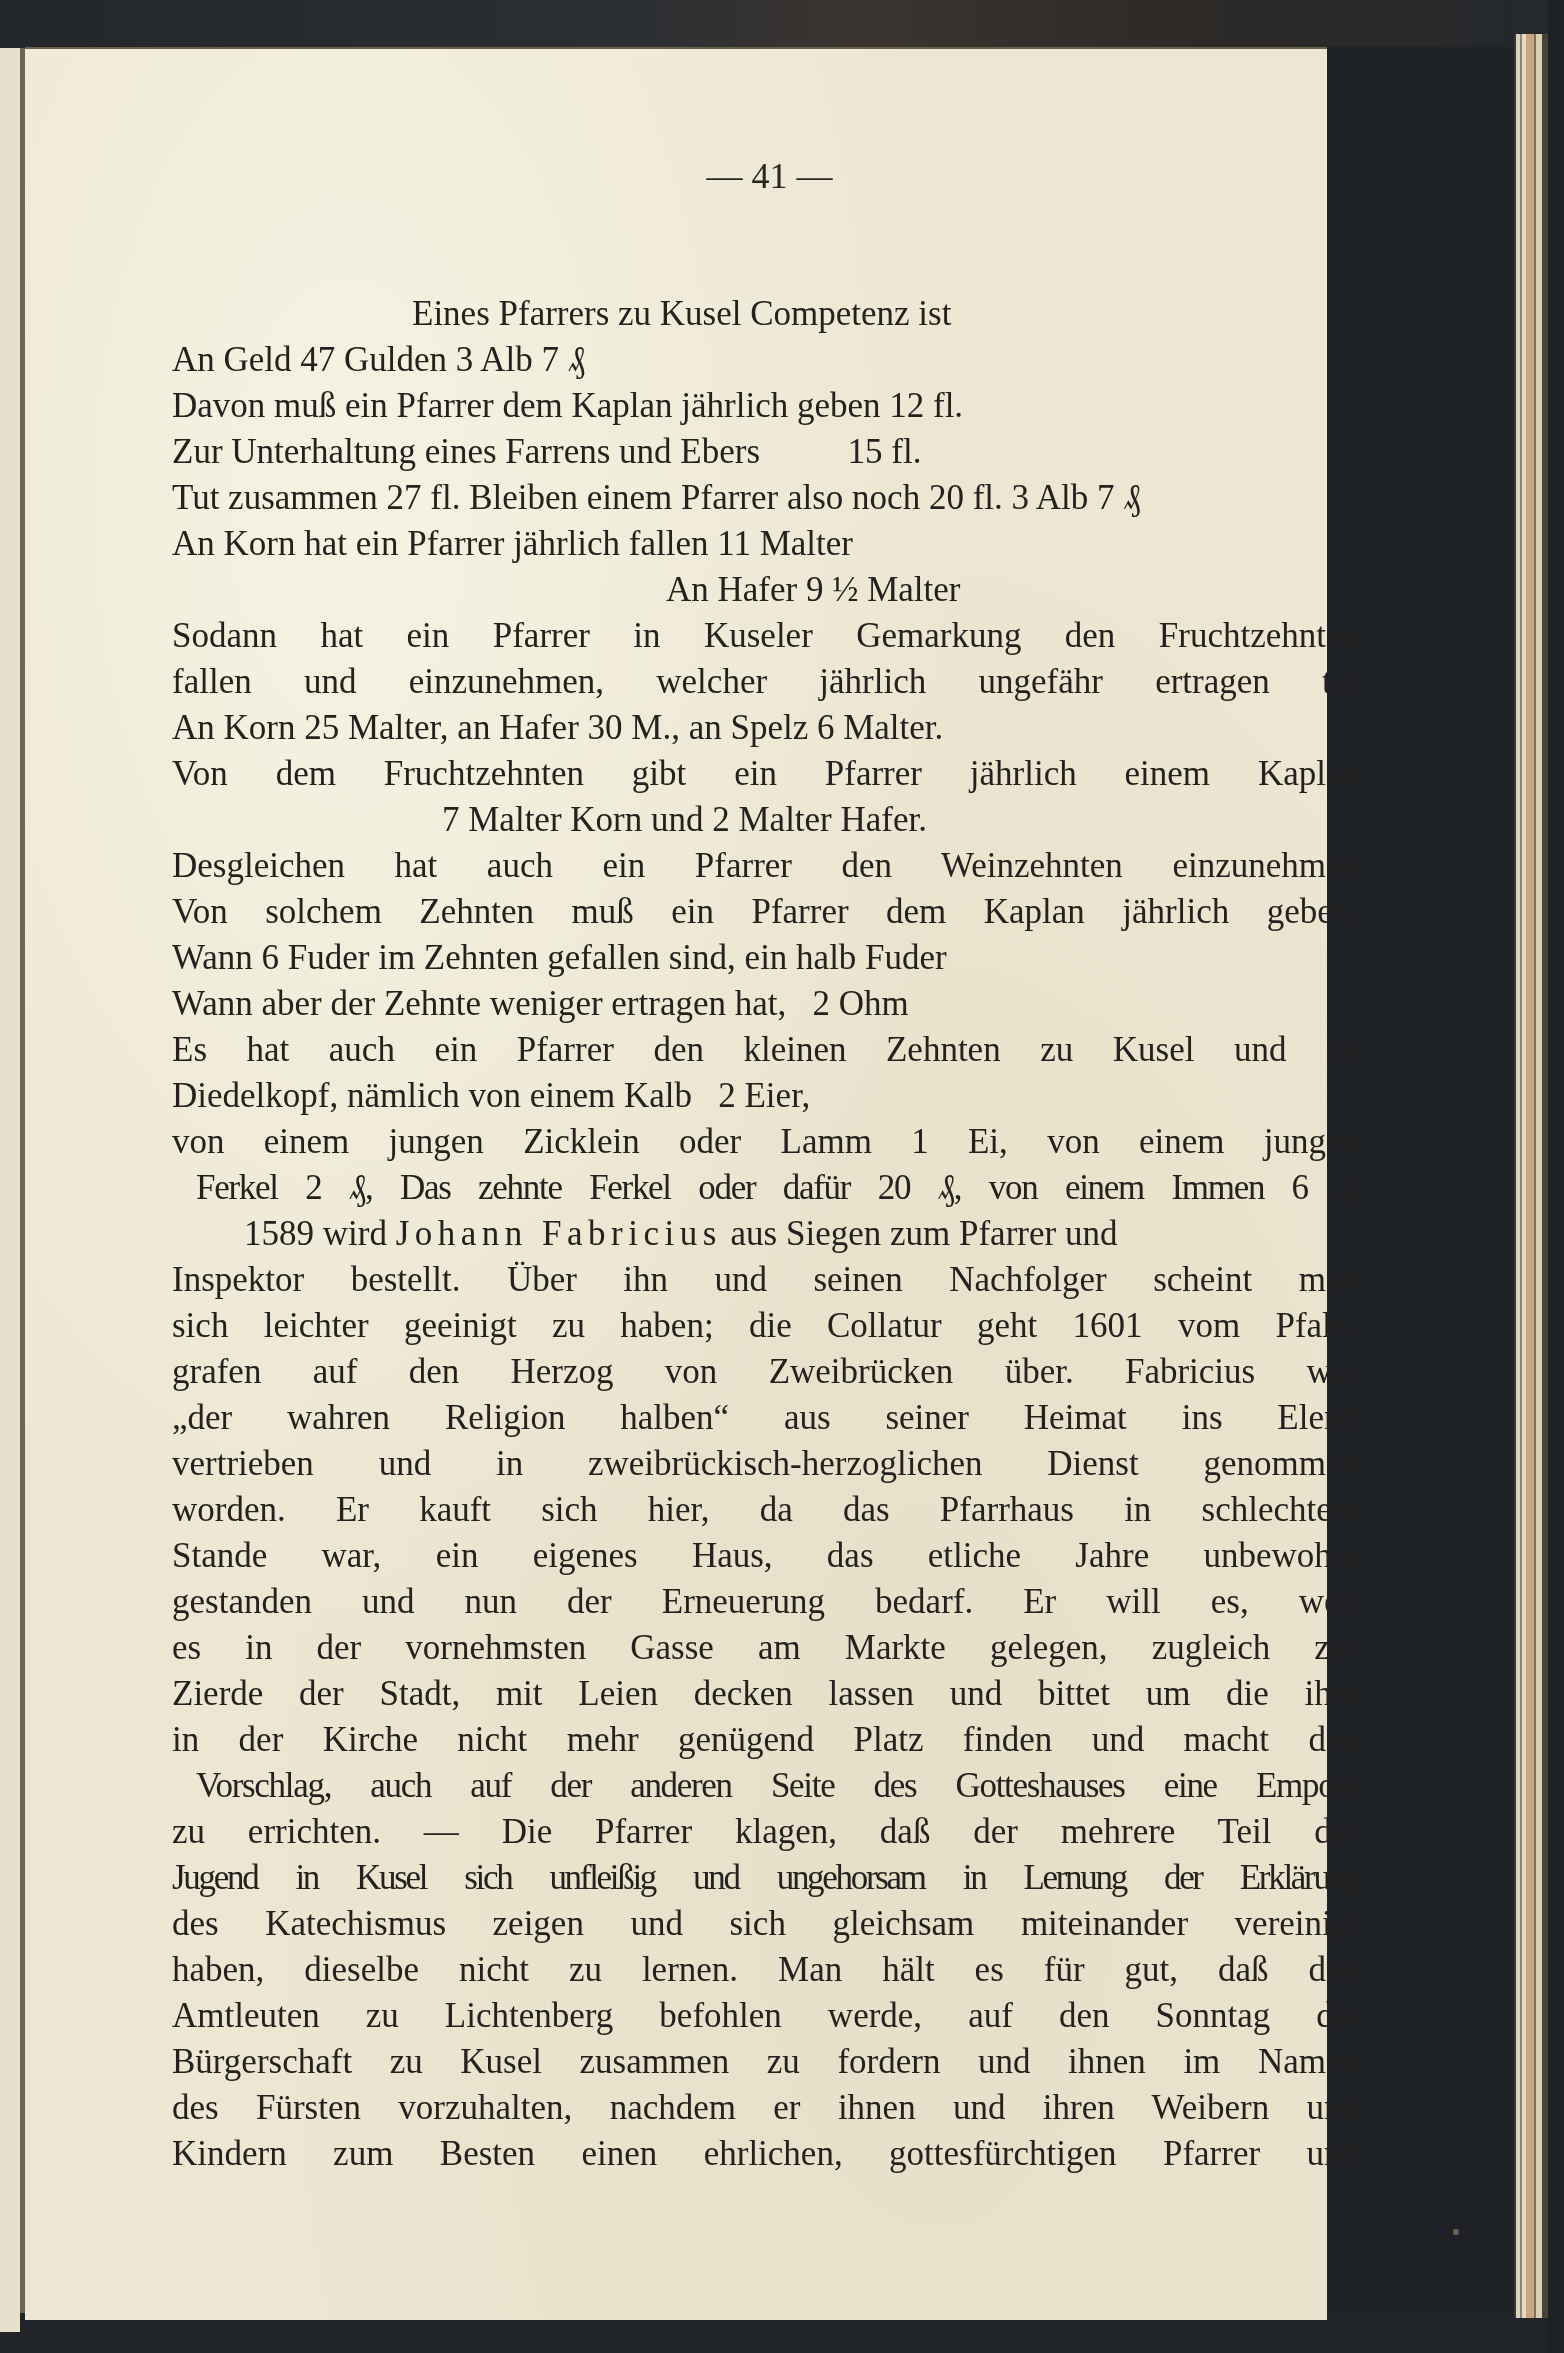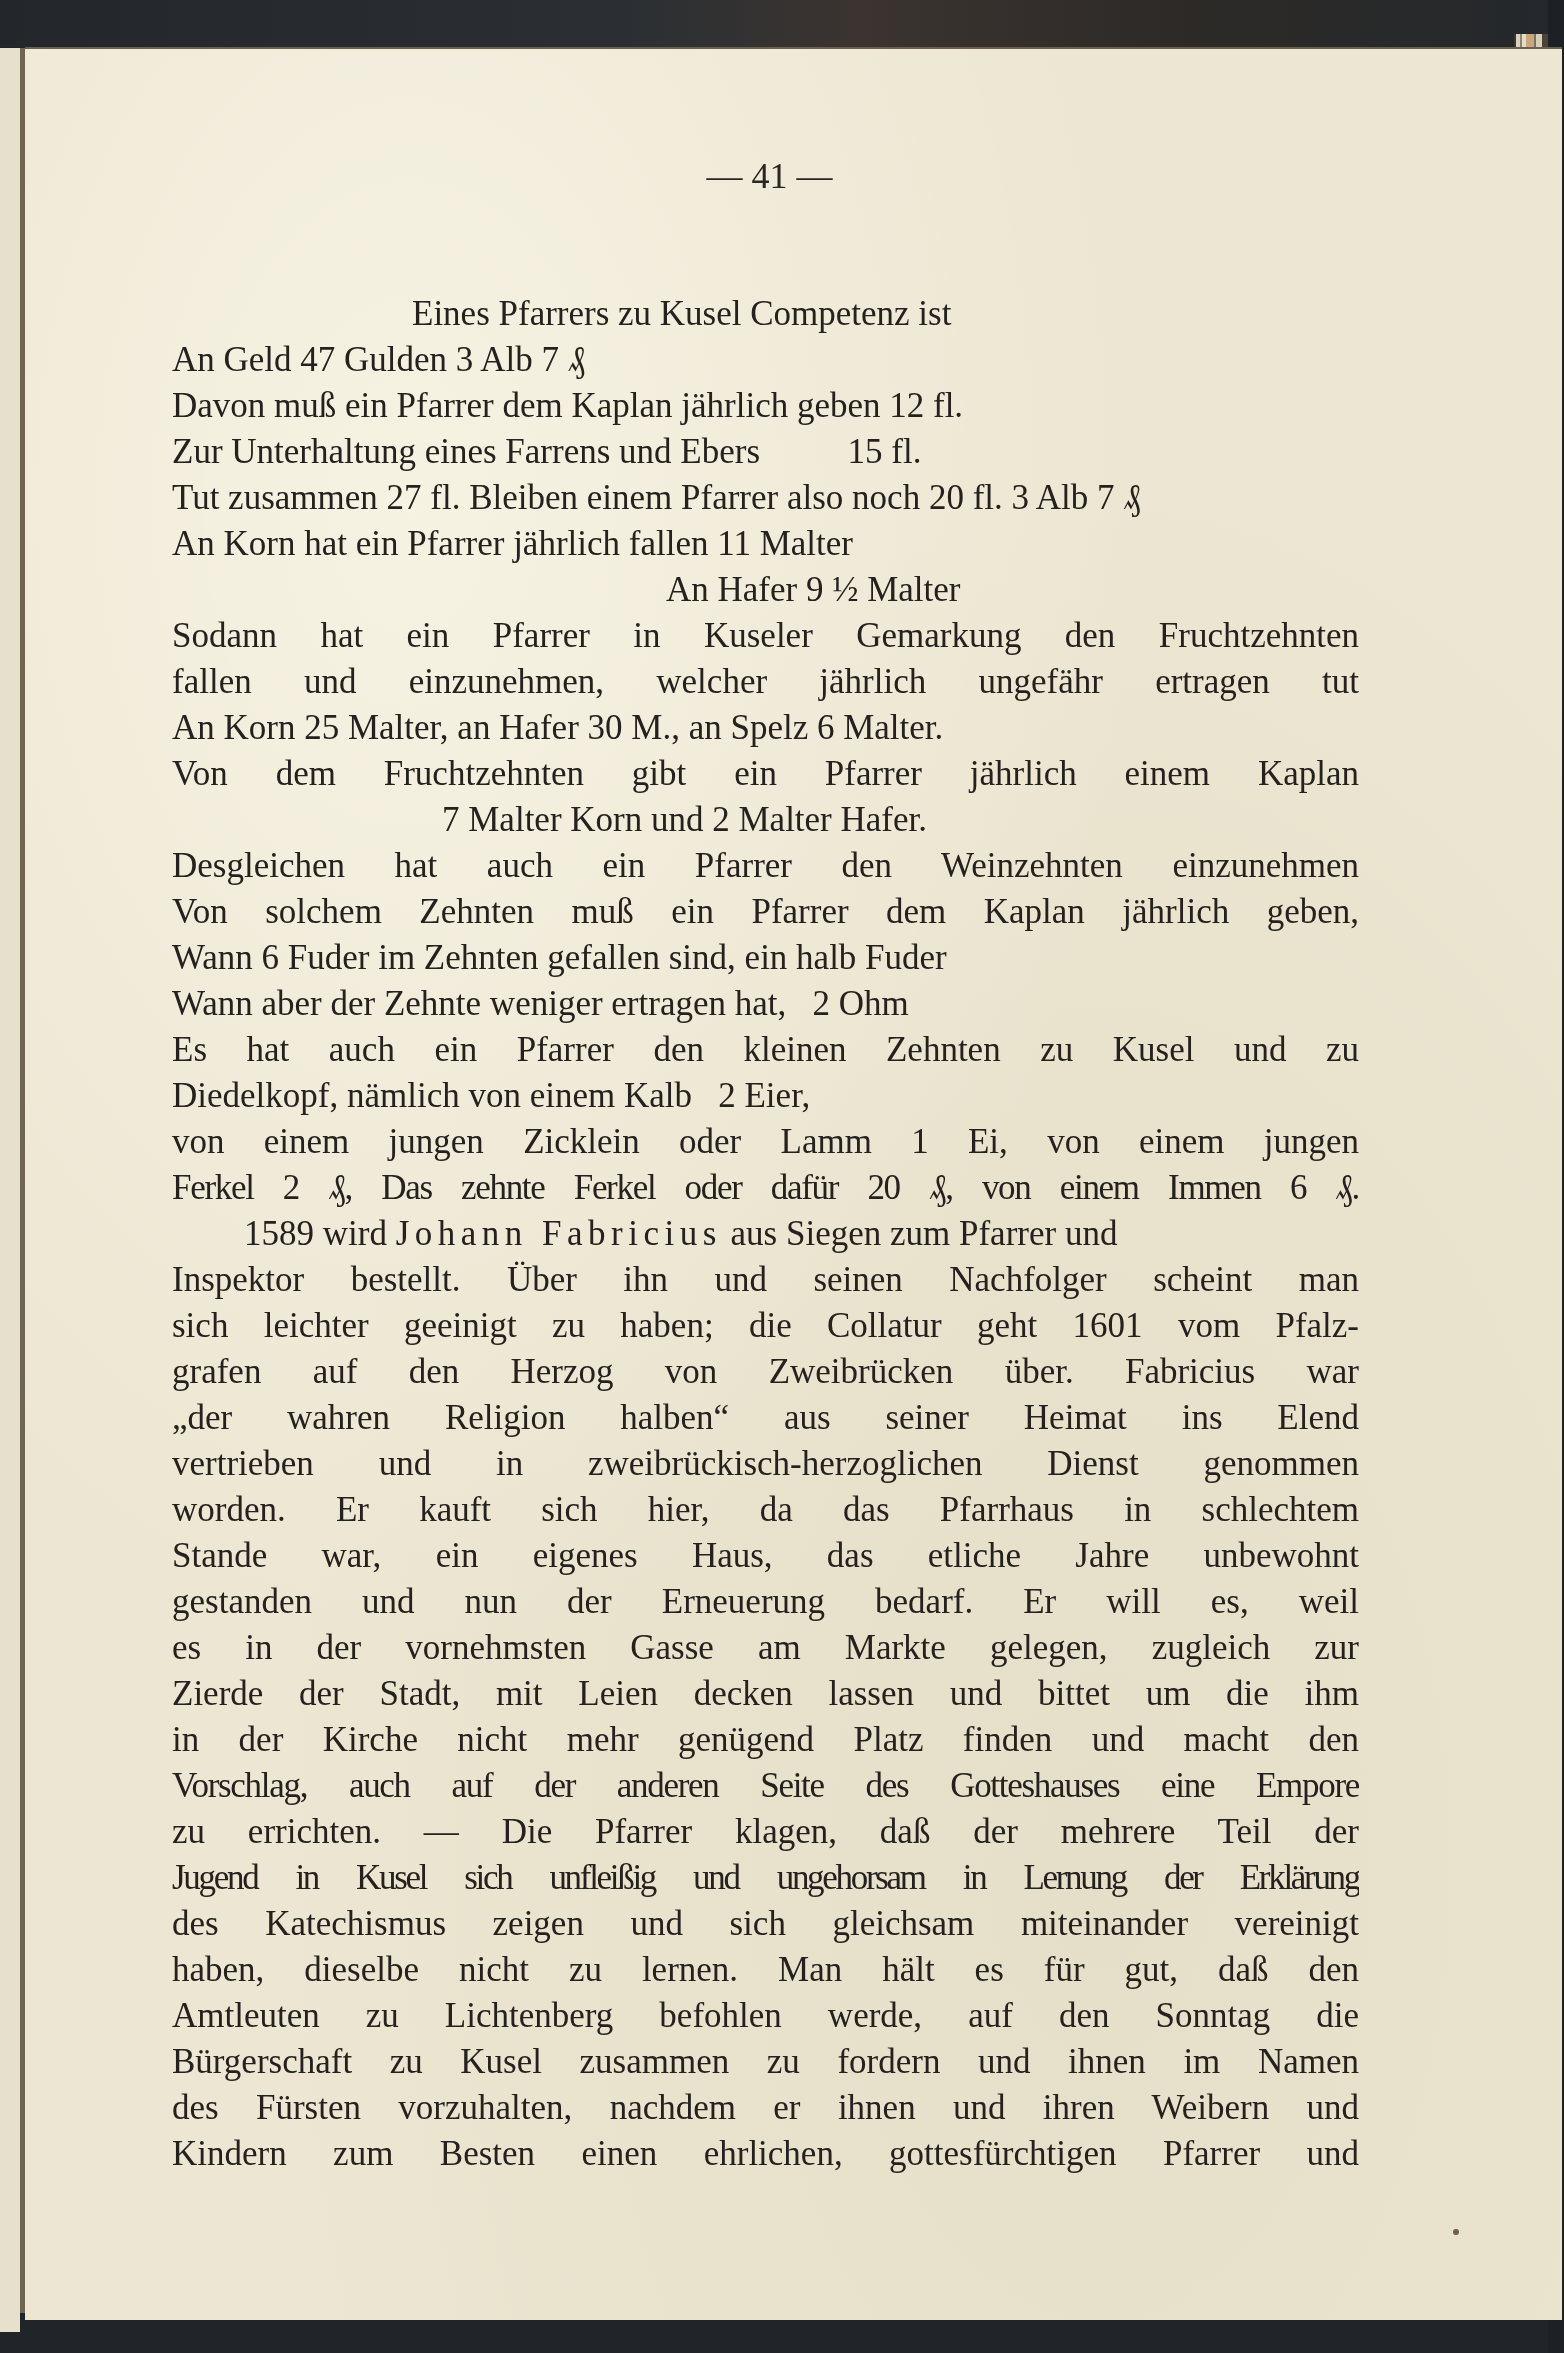--- a/index.html
+++ b/index.html
@@ -39,21 +39,21 @@
         #d9d2bc 2.3px, #d9d2bc 6.3px,
         #8d8574 6.3px, #8d8574 7.8px,
         #e4dcc6 7.8px, #e4dcc6 12.5px,
         #c9a67c 12.5px, #c9a67c 20.3px,
         #7a715f 20.3px, #7a715f 22px,
         #d8cfb8 22px, #d8cfb8 28px,
         #4a4338 28px, #4a4338 34px);
     }
     
     .page {
-      position: absolute; left: 25px; top: 47px; width: 1537px; height: 2271px;
+      position: absolute; left: 25px; top: 47px; width: 1302px; height: 2271px;
       background:
         radial-gradient(ellipse at 25% 20%, rgba(255,253,240,0.55) 0%, rgba(255,253,240,0) 45%),
         radial-gradient(ellipse at 70% 80%, rgba(210,200,170,0.25) 0%, rgba(210,200,170,0) 55%),
         #ece6d2;
       border-top: 2.3px solid #6b604c;
     }
     .page-number {
       position: absolute; top: 106px; left: 0; width: 1489px;
       text-align: center; font-size: 36px; color: #2a2622;
     }
@@ -65,21 +65,21 @@
       display: block; white-space: nowrap; height: 46px;
     }
     .line.justify {
       text-align: justify; text-align-last: justify;
       white-space: normal; overflow: hidden;
     }
     .line.centered-heading { padding-left: 240px; }
     .line.indent-hafer { padding-left: 494px; }
     .line.indent-malter { padding-left: 270px; }
     .line.para-indent { padding-left: 72px; }
-    .line.condensed { letter-spacing: -1.3px; }
+    .line.condensed { letter-spacing: -1.3px; margin-left: 24px; }
     .spaced { letter-spacing: 5.5px; }
     .spot {
       position: absolute; width: 5.5px; height: 6.3px; border-radius: 50%;
       background: #7a5e4a;
     }
   </style>
 </head>
 <body>
 
 <div class="cover-top"></div>

